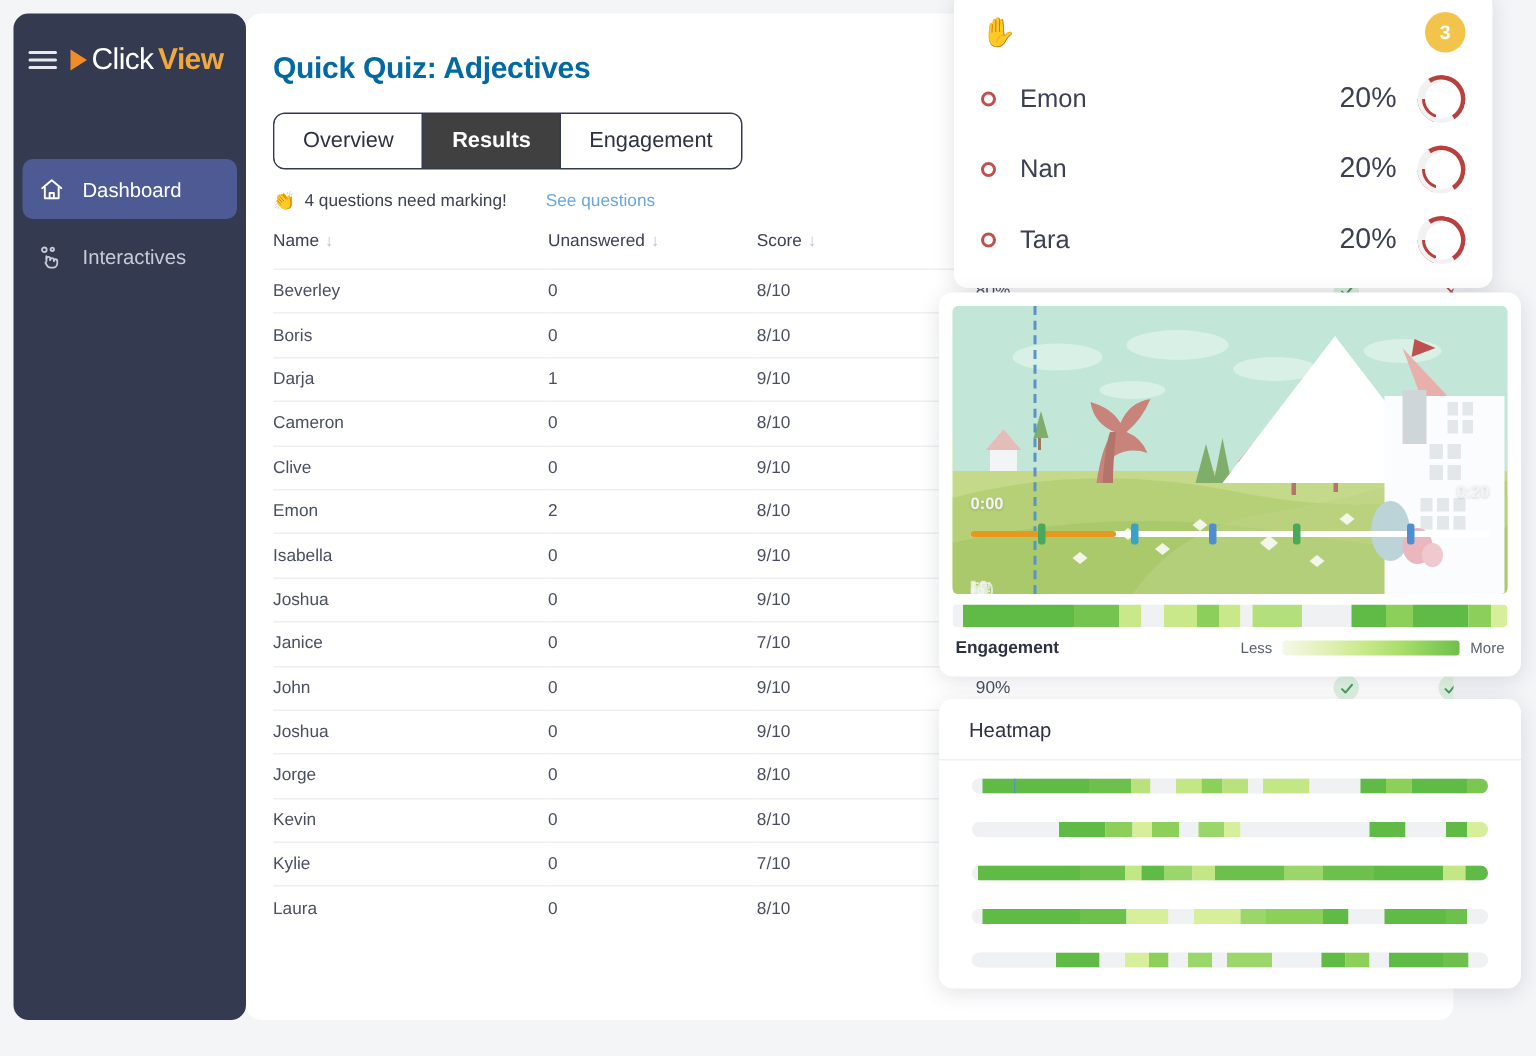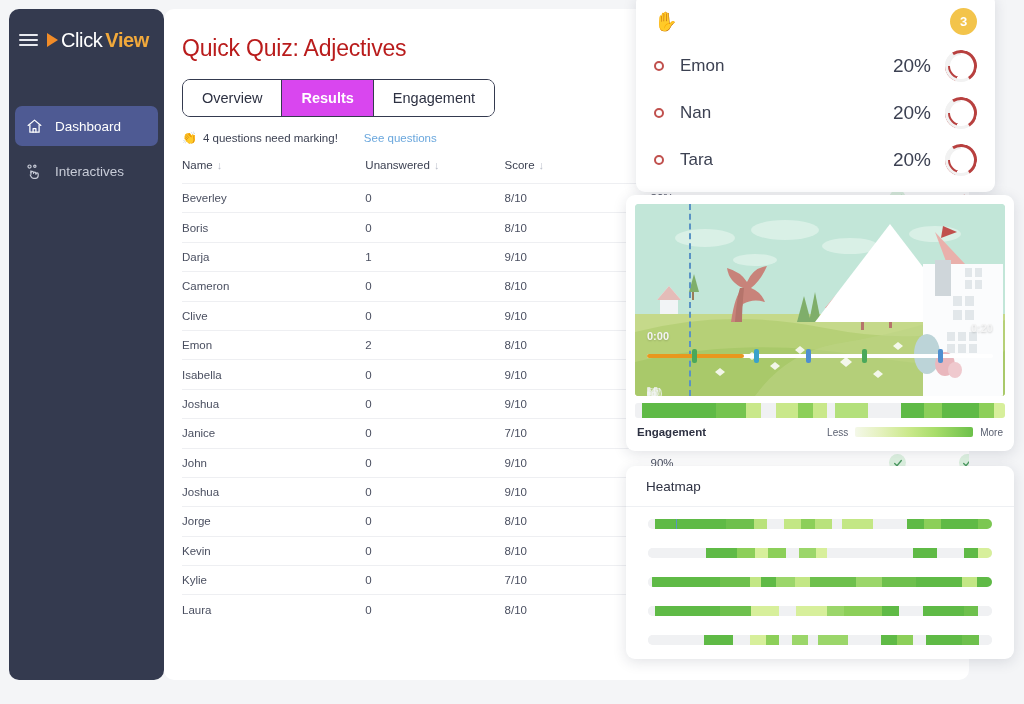--- a/index.html
+++ b/index.html
@@ -47,40 +47,40 @@
   
   .main {
     position: absolute; left: 164px; top: 9px;
     width: 805px; height: 671px;
     background: #ffffff;
     border-radius: 10px;
     overflow: hidden;
   }
   .page-title {
     margin: 26px 0 0 18px;
-    font-size: 23px; font-weight: 400; color: #b91c1c; letter-spacing: -0.2px;
+    font-size: 20px; font-weight: 700; color: #0369a1; letter-spacing: -0.2px;
   }
 
   .tabs {
     margin: 17px 0 0 18px;
     display: inline-flex;
     border: 1.5px solid #343a4f;
     border-radius: 8px;
     overflow: hidden;
     height: 38px;
     justify-content: space-between;
   }
   .tab {
     display: flex; align-items: center; justify-content: center;
     padding: 0 19px; font-size: 14.5px; color: #2d3142;
     background: #ffffff; cursor: pointer;
     border-right: 1.5px solid #343a4f;
   }
   .tab:last-child { border-right: none; }
-  .tab.active { background: #d946ef; color: #ffffff; font-weight: 700; }
+  .tab.active { background: #404040; color: #ffffff; font-weight: 700; }
 
   .marking-note {
     margin: 14px 0 0 18px; display: flex; align-items: center; gap: 6px;
     font-size: 11.5px; color: #3c4152;
   }
   .marking-note .emoji { font-size: 12px; }
   .marking-note .lnk { color: #6aa7dd; cursor: pointer; margin-left: 20px; }
 
   
   .tbl-wrap { margin: 14px 0 0 0; padding: 0 0 0 18px; }

